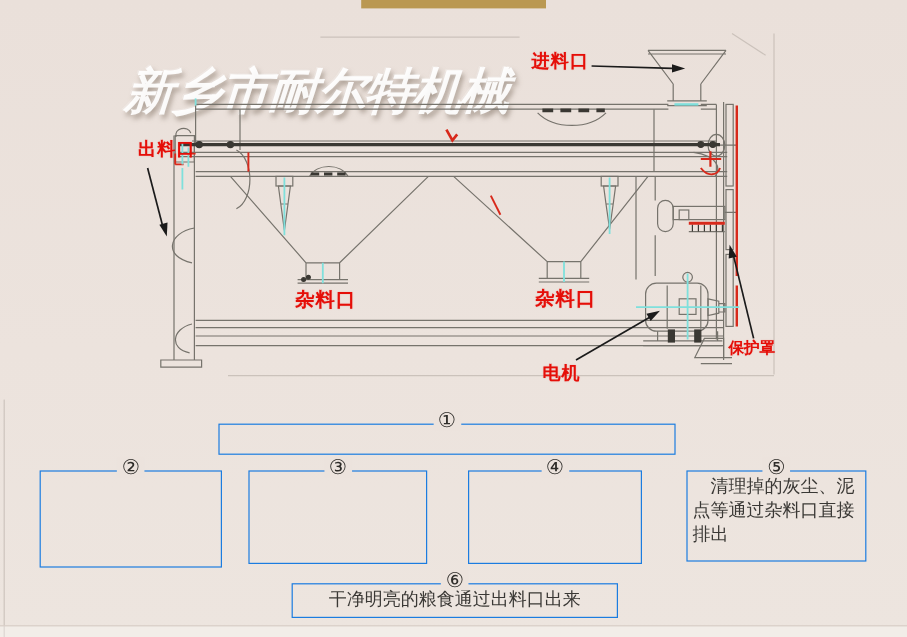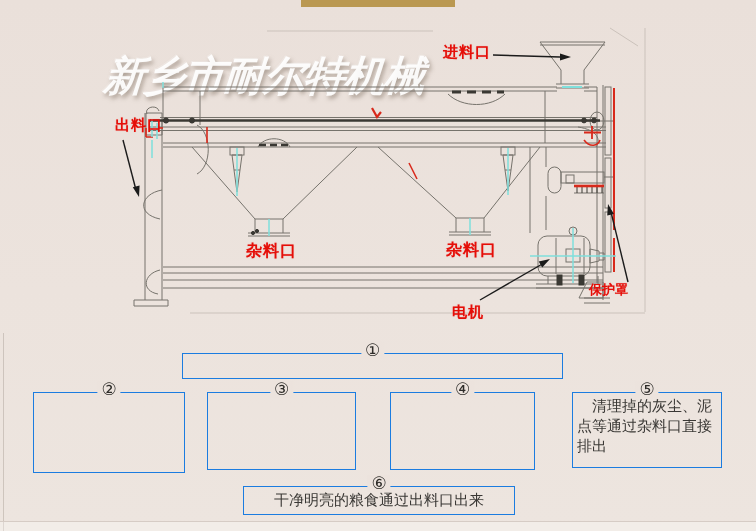--- a/index.html
+++ b/index.html
@@ -28,21 +28,21 @@
     color:#e50e08;font-weight:bold;font-size:15px;letter-spacing:1px;
     white-space:nowrap;line-height:15px;
     text-shadow:0 0 1px rgba(229,14,8,.35);
     font-family:Liberation Serif, serif;
   }
   #label-inlet{left:443px;top:45px;}
   #label-outlet{left:99px;top:118px;margin-left:16px;}
   #label-waste-left{left:246px;top:243px;font-size:16px;}
   #label-waste-right{left:446px;top:242px;font-size:16px;}
   #label-motor{left:452px;top:305px;}
-  #label-guard{left:589px;top:282px;font-size:13px;letter-spacing:0;}
+  #label-guard{left:607px;top:282px;font-size:13px;letter-spacing:0;}
   
   .step-box{
     box-sizing:border-box;border:1.5px solid #1b7ce0;background:transparent;
     color:#3a3835;font-size:15px;line-height:20px;padding:3px 4px;
   }
   .step-text{white-space:pre-line;}
   .step-num{
     position:absolute;left:50%;top:-12px;transform:translateX(-50%);
     background:#ece3dd;padding:0 4px;font-size:17px;line-height:17px;color:#2e2c29;
   }

